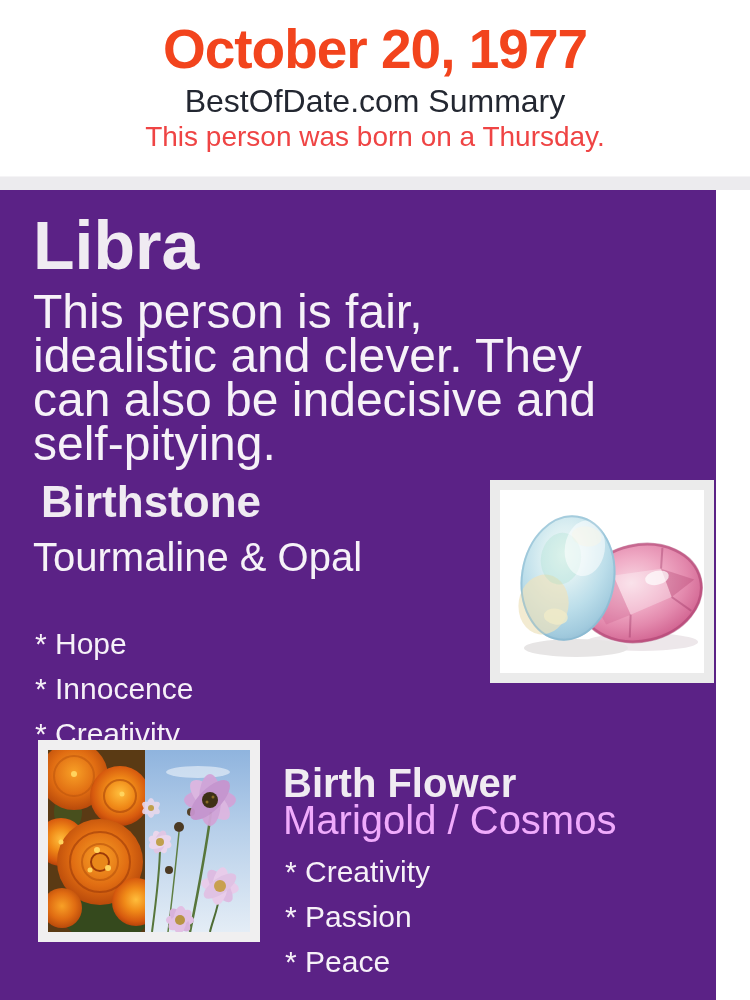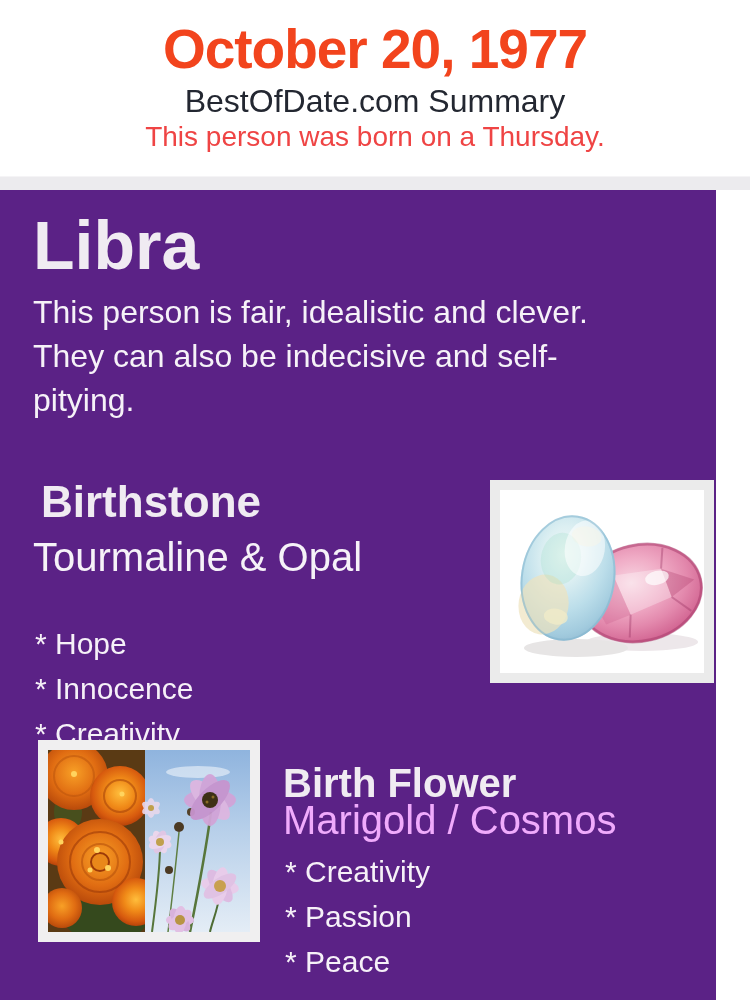--- a/index.html
+++ b/index.html
@@ -10,21 +10,21 @@
   }
   
   .header { position:absolute; top:0; left:0; width:750px; height:176px; background:#ffffff; text-align:center;border-radius:17px; }
   .date-title { padding-top:18px; font-size:55px; line-height:62px; font-weight:700; color:#F2441D; letter-spacing:-1px; }
   .site-summary { margin-top:2px; font-size:32px; line-height:38px; font-weight:400; color:#232731; }
   .born-line { font-size:28px; line-height:34px; color:#ef4444; }
   .divider { position:absolute; top:176px; left:0; width:750px; height:14px; background:#ECEBEE; border-top:1px solid #F5F4F6; }
   
   .main { position:absolute; top:190px; left:0; width:716px; height:810px; background:#5B2286; color:#F3EFF5;text-decoration:underline; }
   .zodiac-title { position:absolute; left:33px; top:18px; font-size:68px; line-height:74px; font-weight:700; color:#F0EBF2; }
-  .zodiac-desc { position:absolute; left:33px; top:100px; width:570px; font-size:32px; line-height:44px; font-weight:300; color:#F6F2F8; }
+  .zodiac-desc { position:absolute; left:33px; top:100px; width:570px; font-size:48px; line-height:44px; font-weight:300; color:#F6F2F8; }
   .stone-title { position:absolute; left:33px; top:280px; font-size:44px; line-height:64px; font-weight:700; color:#F0EBF2;margin-left:8px; }
   .stone-sub { position:absolute; left:33px; top:344px; font-size:40px; line-height:46px; font-weight:300; color:#F6F2F8; }
   .stone-traits { position:absolute; left:35px; top:394px;margin-top:40px; }
   .flower-title { position:absolute; left:283px; top:543px; font-size:40px; line-height:64px; font-weight:700; color:#F0EBF2;margin-top:18px; }
   .flower-sub { position:absolute; left:283px; top:607px; font-size:40px; line-height:46px; font-weight:300; color:#f0abfc; }
   .flower-traits { position:absolute; left:285px; top:662px; }
   .trait { height:45px; font-size:30px; line-height:40px; color:#F6F1F8; white-space:nowrap; }
   
   .gem-card { position:absolute; left:490px; top:290px; width:224px; height:203px; background:#EBEBEB; padding:10px; }
   .flower-card { position:absolute; left:38px; top:550px; width:222px; height:202px; background:#F0EFF0; padding:10px; }

